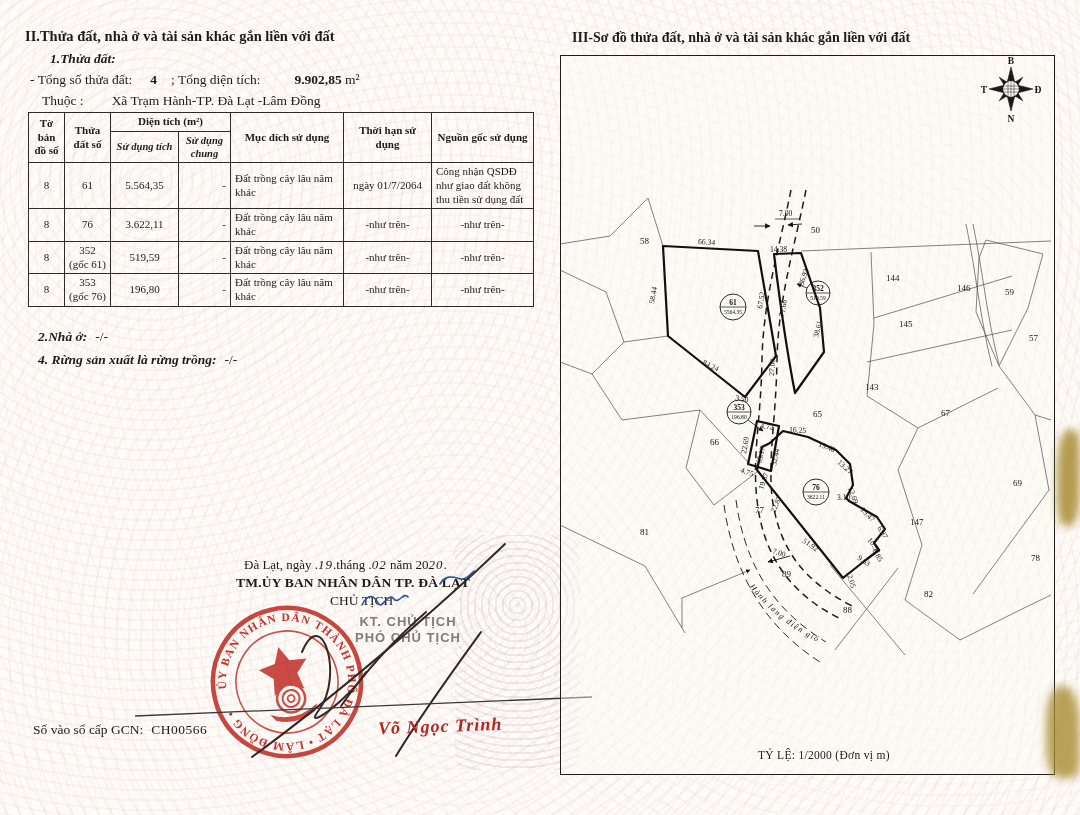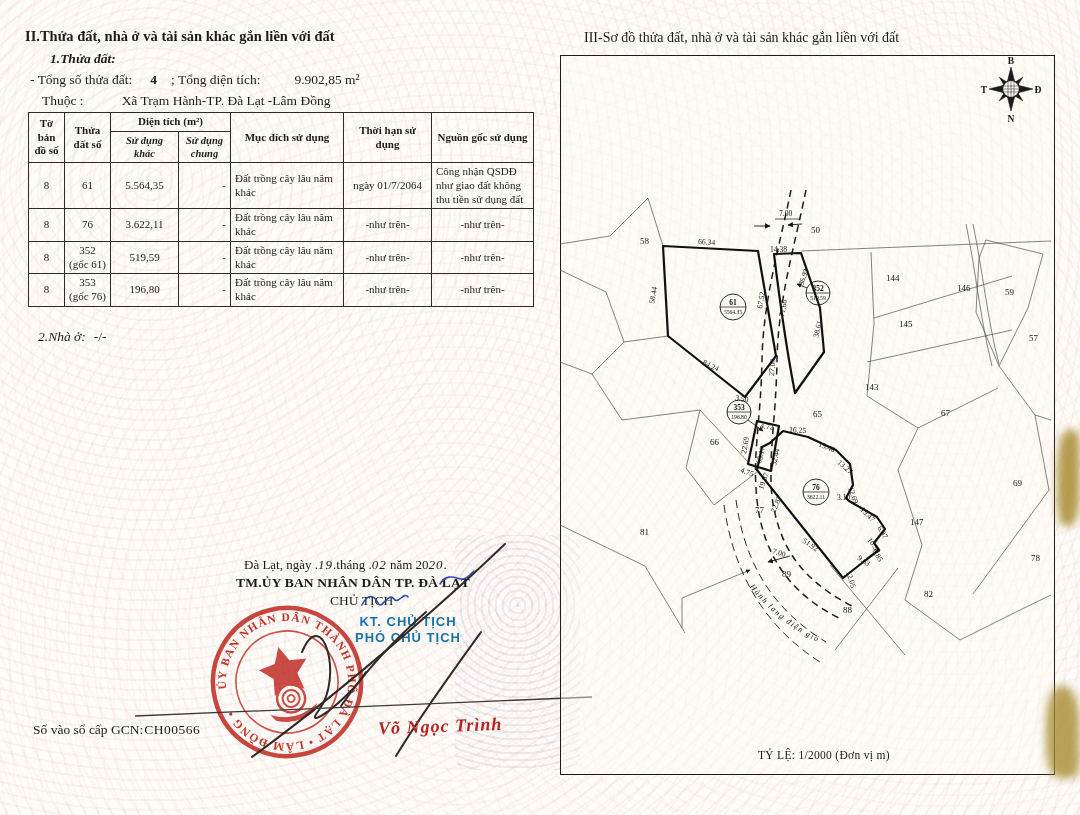--- a/index.html
+++ b/index.html
@@ -18,54 +18,54 @@
   .stain.s1{left:1057px;top:430px;width:23px;height:96px;border-radius:45% 20% 40% 30%;opacity:.85;}
   .stain.s2{left:1046px;top:686px;width:34px;height:92px;border-radius:40% 45% 20% 35%;opacity:.8;}
 
   .abs{position:absolute;}
 
   
   .sec2-title{left:25px;top:28px;font-size:14.5px;font-weight:bold;}
   .parcel-head{left:50px;top:51px;font-size:13.5px;font-weight:bold;font-style:italic;}
   .totals{left:30px;top:72px;font-size:13.5px;}
   .totals .val{font-weight:bold;margin:0 14px 0 18px;}
-  .totals .val2{font-weight:normal;margin-left:34px;}
+  .totals .val2{font-weight:bold;margin-left:34px;}
   .loc{left:42px;top:93px;font-size:13.5px;}
-  .loc .val{margin-left:38px;text-align:right;}
+  .loc .val{margin-left:28px;text-align:right;}
 
   table.parcels{left:28px;top:112px;width:505px;border-collapse:collapse;
     font-size:11px;table-layout:fixed;}
   table.parcels th,table.parcels td{border:1.2px solid #2b2b2b;padding:2px 4px;
     vertical-align:middle;line-height:1.25;}
   table.parcels th{font-weight:bold;text-align:center;}
   th.sub{font-style:italic;font-size:10.5px;}
   td.c{text-align:center;}
   td.r{text-align:right;padding-right:10px;}
 
   .notes{left:38px;top:326px;font-size:13.5px;line-height:22.5px;}
-  .notes .lbl{font-weight:normal;font-style:italic;}
+  .notes .lbl{font-weight:bold;font-style:italic;}
   .notes .vl{margin-left:8px;}
 
   .dateline{left:244px;top:557px;font-size:13px;}
   .hand{font-style:italic;font-weight:normal;letter-spacing:1px;}
   .authority{left:236px;top:575px;font-size:13.5px;font-weight:bold;letter-spacing:.2px;}
   .chutich{left:330px;top:593px;font-size:13.5px;font-weight:normal;}
-  .deputy{left:318px;top:614px;width:180px;text-align:center;color:#0369a1;
+  .deputy{left:318px;top:614px;width:180px;text-align:center;color:#737373;
     font-size:13px;font-weight:bold;line-height:16px;font-family:"Liberation Sans",sans-serif;
     letter-spacing:1px;opacity:.92;}
   .signer{left:378px;top:716px;font-size:18px;font-weight:bold;font-style:italic;
     color:#b5241e;letter-spacing:1px;transform:rotate(-2deg);}
   .registry{left:33px;top:722px;font-size:13.5px;}
-  .registry .vl{margin-left:1px;letter-spacing:.5px;}
+  .registry .vl{margin-left:8px;letter-spacing:.5px;}
 
   .seal{left:207px;top:602px;width:160px;height:160px;opacity:.92;
     transform:rotate(-14deg);mix-blend-mode:multiply;}
 
   
-  .sec3-title{left:584px;top:30px;font-size:14px;font-weight:normal;}
+  .sec3-title{left:572px;top:30px;font-size:14px;font-weight:bold;}
   .map-frame{left:560px;top:55px;width:493px;height:718px;border:1.6px solid #1c1c1c;
     background:rgba(252,250,242,.45);}
   .map-svg{left:560px;top:55px;}
   .scale-note{left:758px;top:749px;font-size:11.5px;letter-spacing:.3px;}
 
   svg text{font-family:"Liberation Serif",serif;fill:#141414;}
   .pid{font-size:9px;}
   .edge{font-size:7.6px;}
   .circ-id{font-size:7.5px;font-weight:bold;text-anchor:middle;}
   .circ-area{font-size:5.6px;text-anchor:middle;}
@@ -103,21 +103,21 @@
   <tbody>
       <tr>
     <th rowspan="2">Tờ bản đồ số</th>
     <th rowspan="2">Thửa đất số</th>
     <th colspan="2">Diện tích (m²)</th>
     <th rowspan="2">Mục đích sử dụng</th>
     <th rowspan="2">Thời hạn sử dụng</th>
     <th rowspan="2">Nguồn gốc sử dụng</th>
   </tr>
   <tr>
-    <th class="sub">Sử dụng khác</th>
+    <th class="sub">Sử dụng tích</th>
     <th class="sub">Sử dụng chung</th>
   </tr>
   <tr>
     <td class="c">8</td>
     <td class="c">61</td>
     <td class="c">5.564,35</td>
     <td class="r">-</td>
     <td>Đất trồng cây lâu năm khác</td>
     <td class="c">ngày 01/7/2064</td>
     <td>Công nhận QSDĐ như giao đất không thu tiền sử dụng đất</td>
@@ -147,20 +147,21 @@
     <td class="r">-</td>
     <td>Đất trồng cây lâu năm khác</td>
     <td class="c">-như trên-</td>
     <td class="c">-như trên-</td>
   </tr>
 </tbody>
   </table>
 
 <div class="abs notes">
   <div><span class="lbl">2.Nhà ở:</span><span class="vl">-/-</span></div>
+  <div><span class="lbl">4. Rừng sản xuất là rừng trồng:</span><span class="vl">-/-</span></div>
 </div>
 
 <div class="abs dateline">
   <span>Đà Lạt, ngày .</span><span class="hand">19</span><span>.tháng .</span><span class="hand">02</span><span> năm 20</span><span class="hand">20</span><span>.</span>
 </div>
 <div class="abs authority">TM.ỦY BAN NHÂN DÂN TP. ĐÀ LẠT</div>
 <div class="abs chutich">CHỦ TỊCH</div>
 <div class="abs deputy">
   <div>KT. CHỦ TỊCH</div>
   <div>PHÓ CHỦ TỊCH</div>

